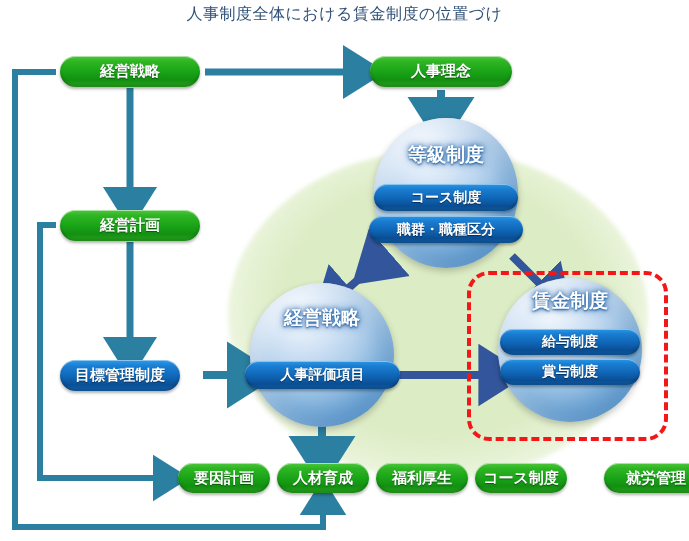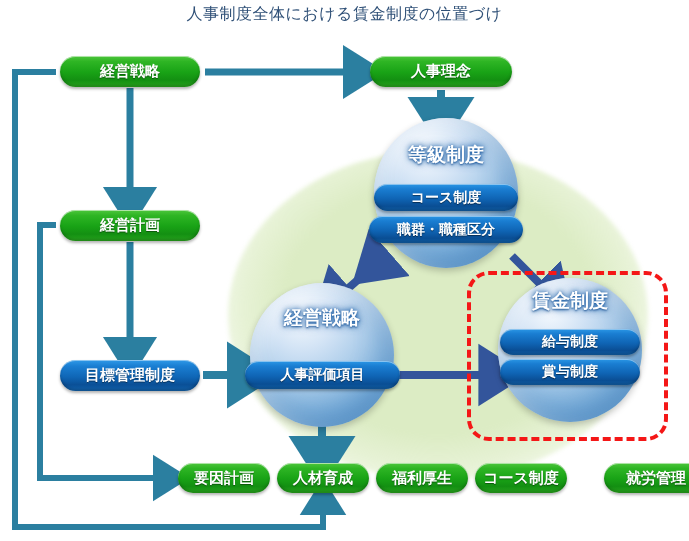--- a/index.html
+++ b/index.html
@@ -75,21 +75,21 @@
                inset 0 1px 0 rgba(255,255,255,0.45),
                inset 0 -2px 3px rgba(0,0,0,0.22);
     font-size:15px;
   }
 
   
   #p-keieisenryaku{left:60px;  top:56px; width:140px; height:31px;}
   #p-jinjirinen   {left:370px; top:56px; width:142px; height:31px;}
   
   #p-keieikeikaku {left:60px;  top:210px; width:140px; height:31px;}
-  #p-mokuhyou     {left:60px;  top:360px; width:140px; height:31px;}
+  #p-mokuhyou     {left:60px;  top:360px; width:120px; height:31px;}
 
   
   .pill-bottom{top:463px; height:30px; font-size:15px;}
   #p-bot-0{left:178px; width:92px;}
   #p-bot-1{left:277px; width:92px;}
   #p-bot-2{left:376px; width:92px;}
   #p-bot-3{left:475px; width:92px;}
   #p-bot-4{left:574px; width:104px;margin-left:30px;}
 
   

